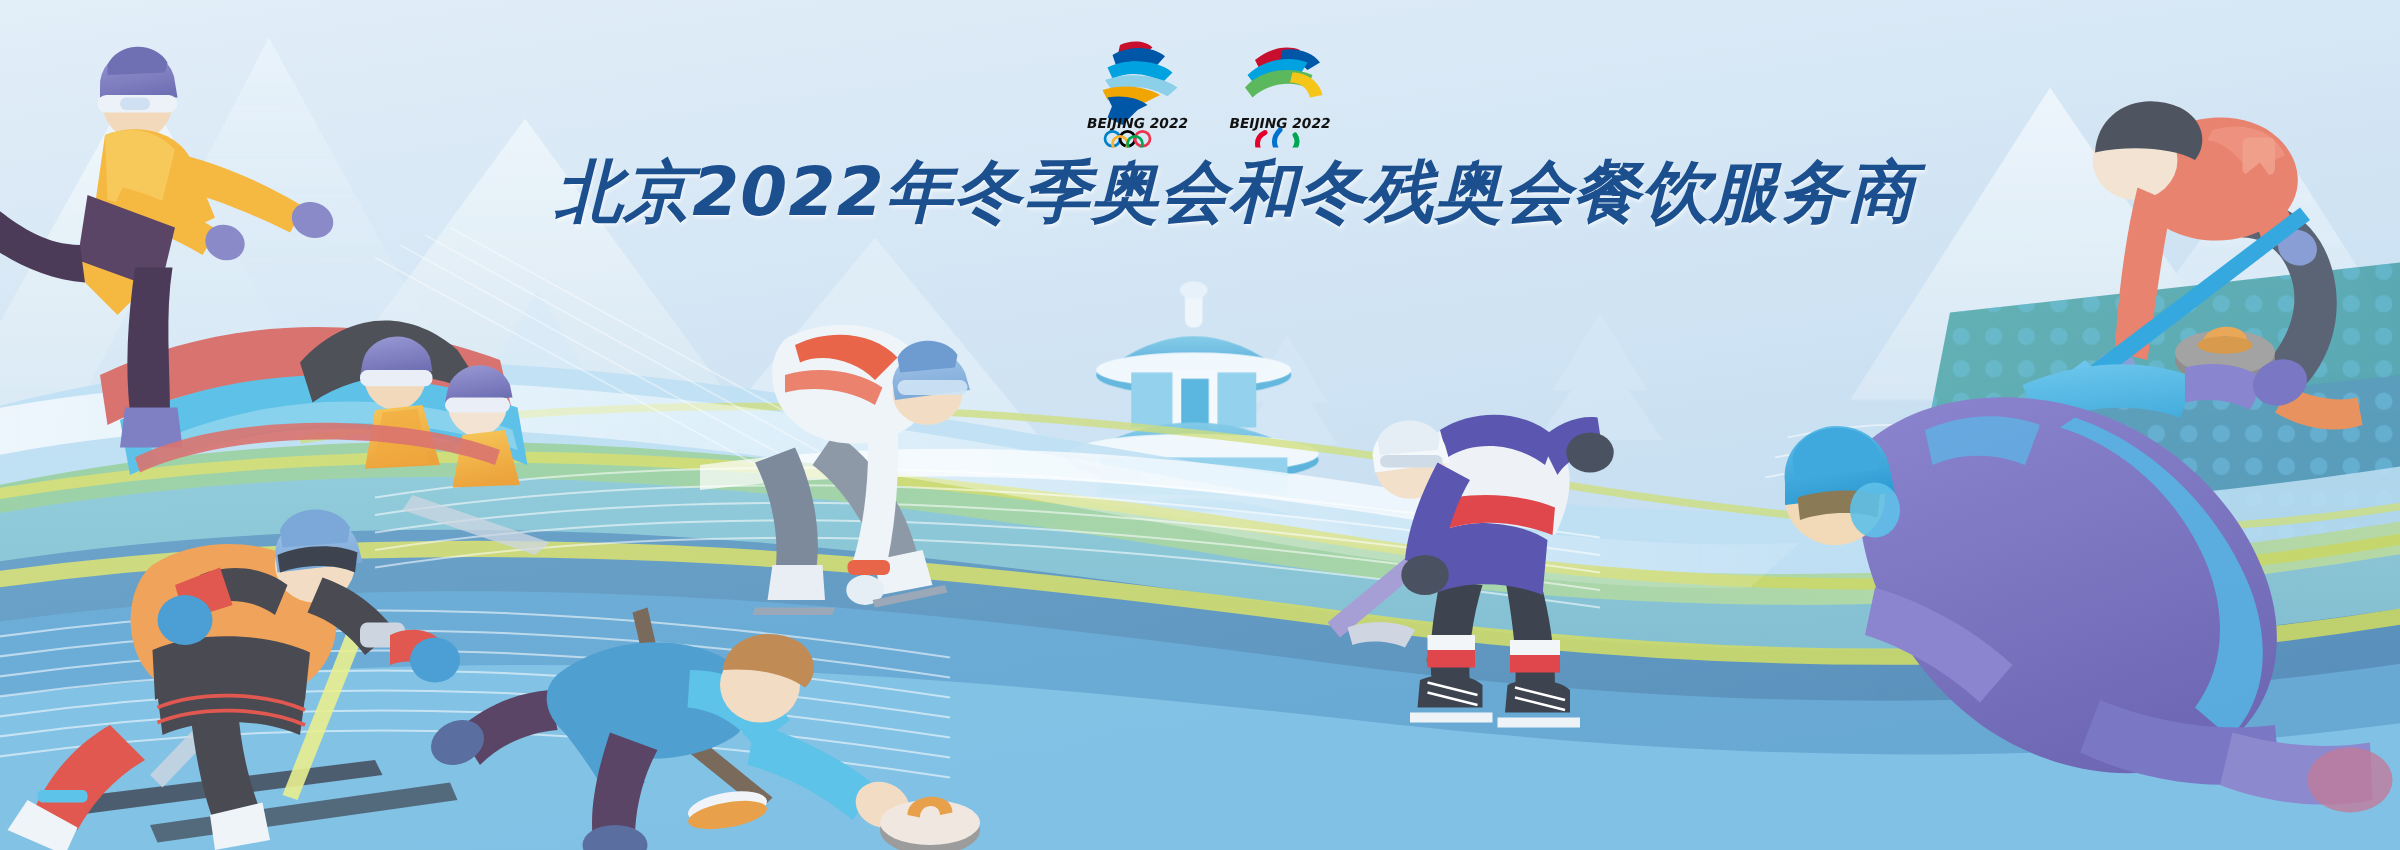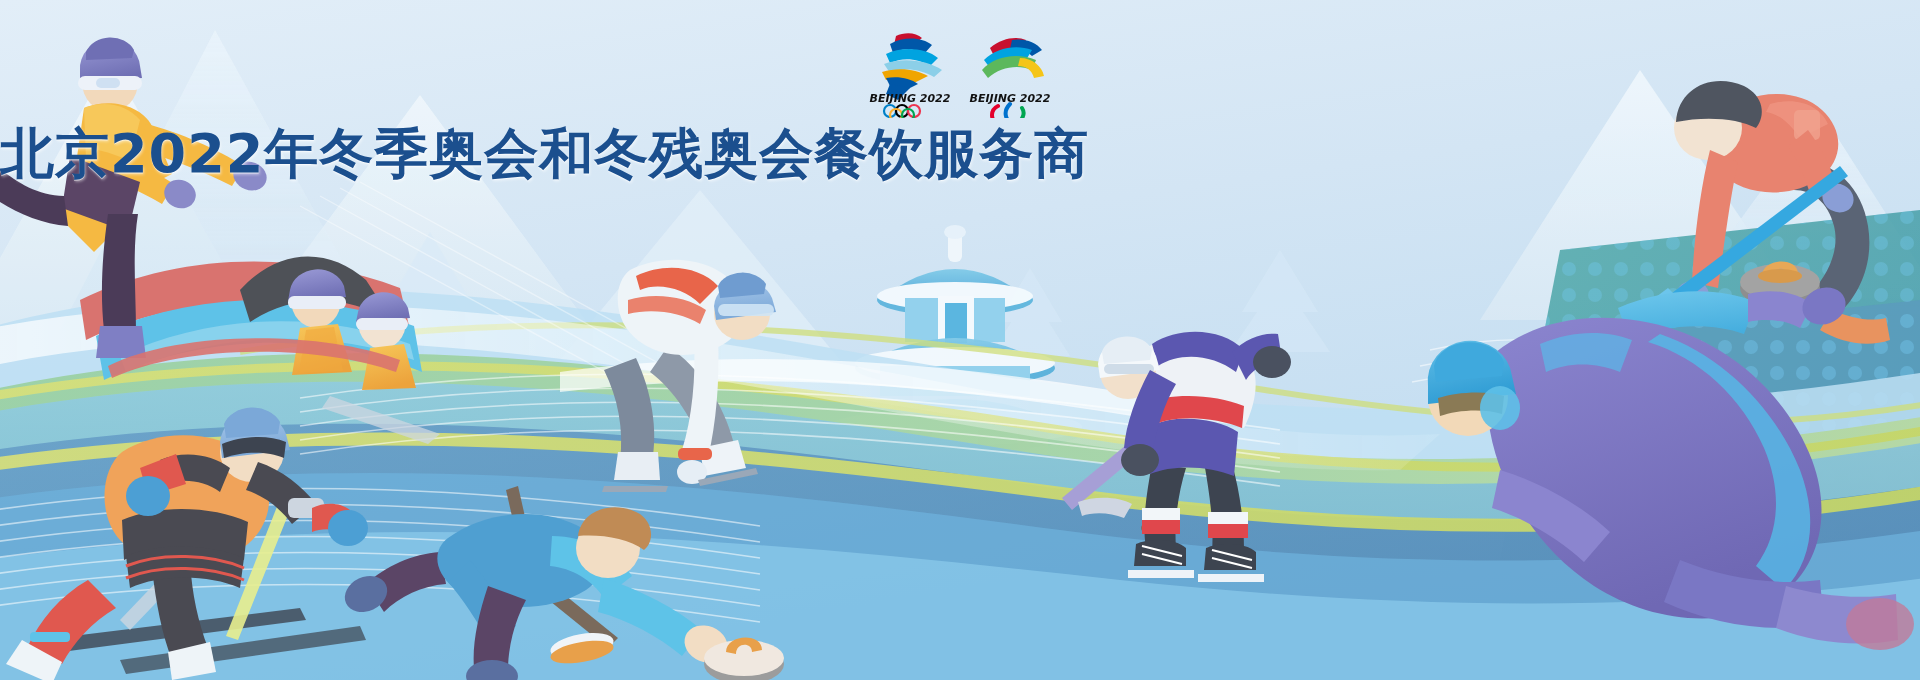--- a/index.html
+++ b/index.html
@@ -4,32 +4,33 @@
 <title>Beijing 2022 Banner</title>
 <style>
   html,body{margin:0;padding:0;background:#fff;}
   body{font-family:"Liberation Sans",sans-serif;}
   #banner{
     position:relative;width:1920px;height:680px;overflow:hidden;
     background:linear-gradient(160deg,#dceaf6 0%,#d3e4f4 28%,#cfe2f3 50%,#c9e0f2 70%,#bcd9ef 100%);
   }
   #banner svg.layer{position:absolute;left:0;top:0;width:1920px;height:680px;display:block;}
   .title-wrap{
-    position:absolute;left:0;top:118px;width:1533px;text-align:left;z-index:40;
+    position:absolute;left:0;top:118px;width:1533px;text-align:right;z-index:40;
     pointer-events:none;
+    font-style:italic;
   }
   .title{
     display:inline-block;
     font-family:"DejaVu Sans","Liberation Sans",sans-serif;
     font-size:54px;font-weight:bold;letter-spacing:1px;
     color:#1b4f8e;
     text-shadow:0 1px 0 rgba(255,255,255,.55), 1px 2px 3px rgba(255,255,255,.5);
     white-space:nowrap;
   }
-  .logos{position:absolute;left:860px;top:26px;width:220px;height:92px;z-index:41;display:flex;}
+  .logos{position:absolute;left:860px;top:26px;width:220px;height:92px;z-index:41;display:flex;gap:14px;}
   .logo-box{position:relative;width:100px;height:92px;}
   .logo-box svg{display:block;width:100px;height:92px;}
 </style>
 </head>
 <body>
 
 <div id="banner">
 
   <svg class="layer" viewBox="0 0 1920 680" preserveAspectRatio="none">
     <defs>

